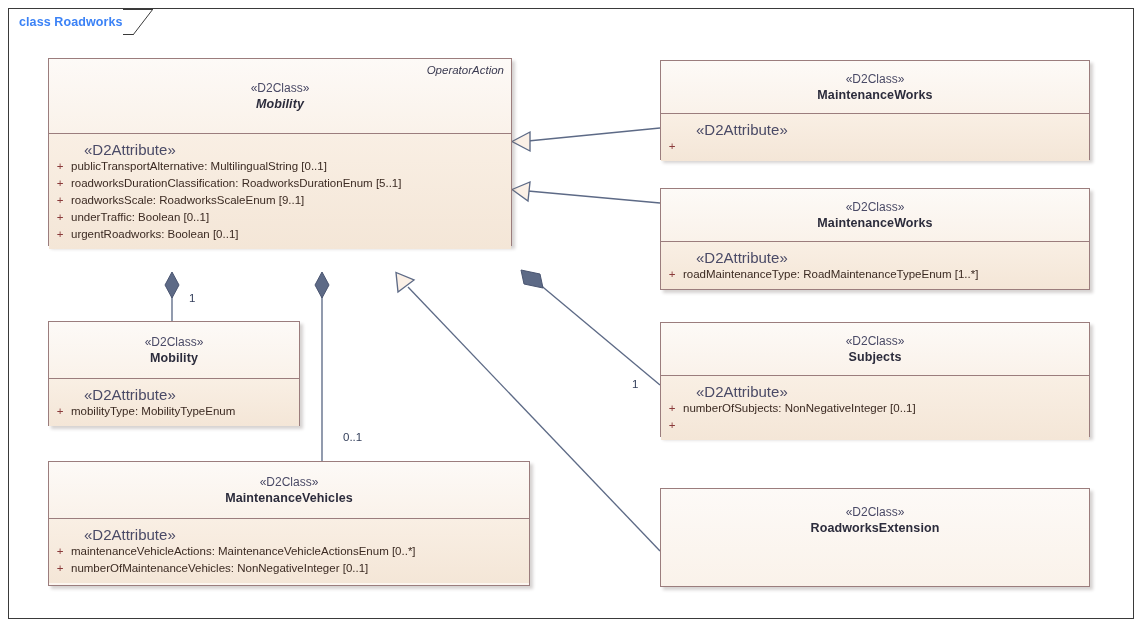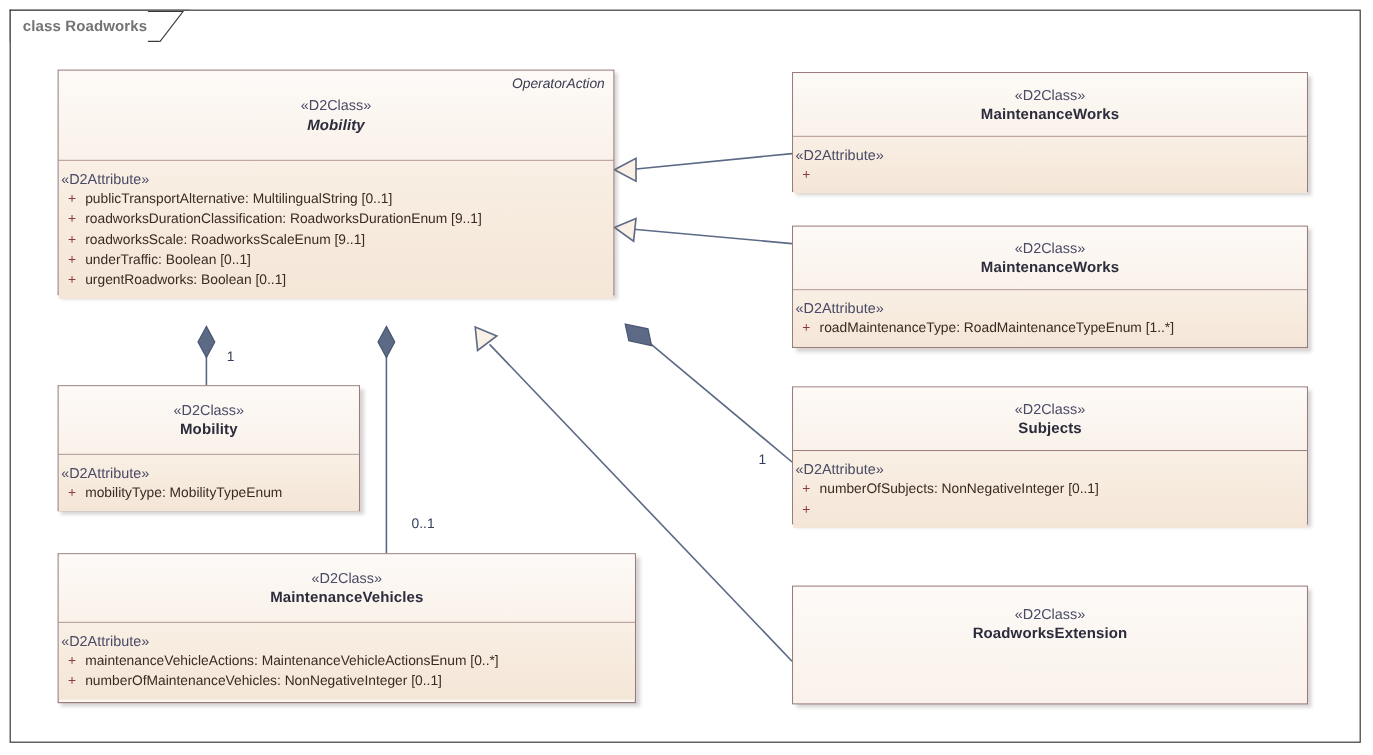--- a/index.html
+++ b/index.html
@@ -9,21 +9,21 @@
 
   #canvas{position:absolute;left:0;top:0;width:1144px;height:629px;}
 
   
   .frame{position:absolute;left:8px;top:8px;width:1126px;height:611px;
          border:1px solid #3a3a3a;box-sizing:border-box;background:transparent;}
   .frame-tab{position:absolute;left:8px;top:8px;height:26px;box-sizing:border-box;}
   .frame-tab .tab-body{position:relative;height:26px;display:flex;align-items:center;
         padding:0 6px 0 10px;border-left:1px solid #3a3a3a;border-top:1px solid #3a3a3a;
         background:#ffffff;}
-  .frame-tab .tab-label{font-size:12.5px;font-weight:bold;color:#737373;white-space:nowrap;letter-spacing:.1px;}
+  .frame-tab .tab-label{font-size:12.5px;font-weight:bold;color:#3b82f6;white-space:nowrap;letter-spacing:.1px;}
   .tab-slant{position:absolute;top:0;height:26px;width:28px;}
 
   
   svg.links{position:absolute;left:0;top:0;width:1144px;height:629px;overflow:visible;pointer-events:none;}
   .ln{stroke:#5d6a86;stroke-width:1.35px;fill:none;}
   .gen-head{fill:#fbf0e6;stroke:#5d6a86;stroke-width:1.35px;}
   .dia{fill:#5d6a86;stroke:#4a5571;stroke-width:1px;}
 
   
   .uml{position:absolute;box-sizing:border-box;border:1px solid #9b7d7d;
@@ -32,21 +32,21 @@
   .uml .hdr{position:relative;box-sizing:border-box;
        background:linear-gradient(180deg,#fdfaf7 0%,#faf2ea 100%);
        display:flex;flex-direction:column;align-items:center;justify-content:center;}
   .uml .sep{height:1px;background:#9b7d7d;}
   .uml .body{box-sizing:border-box;padding:7px 0 6px 0;
        background:linear-gradient(180deg,#f9efe4 0%,#f4e6d7 100%);flex:1;}
   .stereo{font-size:12px;color:#4a4a66;line-height:15px;}
   .cname{font-size:12.5px;font-weight:bold;color:#2c2c3c;line-height:16px;letter-spacing:.1px;}
   .cname.abstract{font-style:italic;}
   .tagtxt{position:absolute;right:7px;top:5px;font-size:11.5px;font-style:italic;color:#3a3a50;}
-  .attr-stereo{font-size:12px;color:#4a4a66;padding-left:2px;line-height:17px;}
+  .attr-stereo{font-size:15px;color:#4a4a66;padding-left:2px;line-height:17px;margin-left:33px;}
   .attr{display:flex;font-size:11.5px;color:#3b2a22;line-height:17px;}
   .attr .vis{width:22px;text-align:center;color:#8a3a3a;flex:none;}
   .attr .txt{color:#3b2a22;white-space:nowrap;}
 
   
   .mult{position:absolute;font-size:11.5px;color:#35405c;white-space:nowrap;}
 </style>
 </head>
 <body>
 
@@ -110,21 +110,21 @@
     </div>
     <div class="sep"></div>
     <div class="body">
       <div class="attr-stereo">«D2Attribute»</div>
       <div class="attr">
         <span class="vis">+</span>
         <span class="txt">publicTransportAlternative: MultilingualString [0..1]</span>
       </div>
       <div class="attr">
         <span class="vis">+</span>
-        <span class="txt">roadworksDurationClassification: RoadworksDurationEnum [9..1]</span>
+        <span class="txt">roadworksDurationClassification: RoadworksDurationEnum [5..1]</span>
       </div>
       <div class="attr">
         <span class="vis">+</span>
         <span class="txt">roadworksScale: RoadworksScaleEnum [9..1]</span>
       </div>
       <div class="attr">
         <span class="vis">+</span>
         <span class="txt">underTraffic: Boolean [0..1]</span>
       </div>
       <div class="attr">

